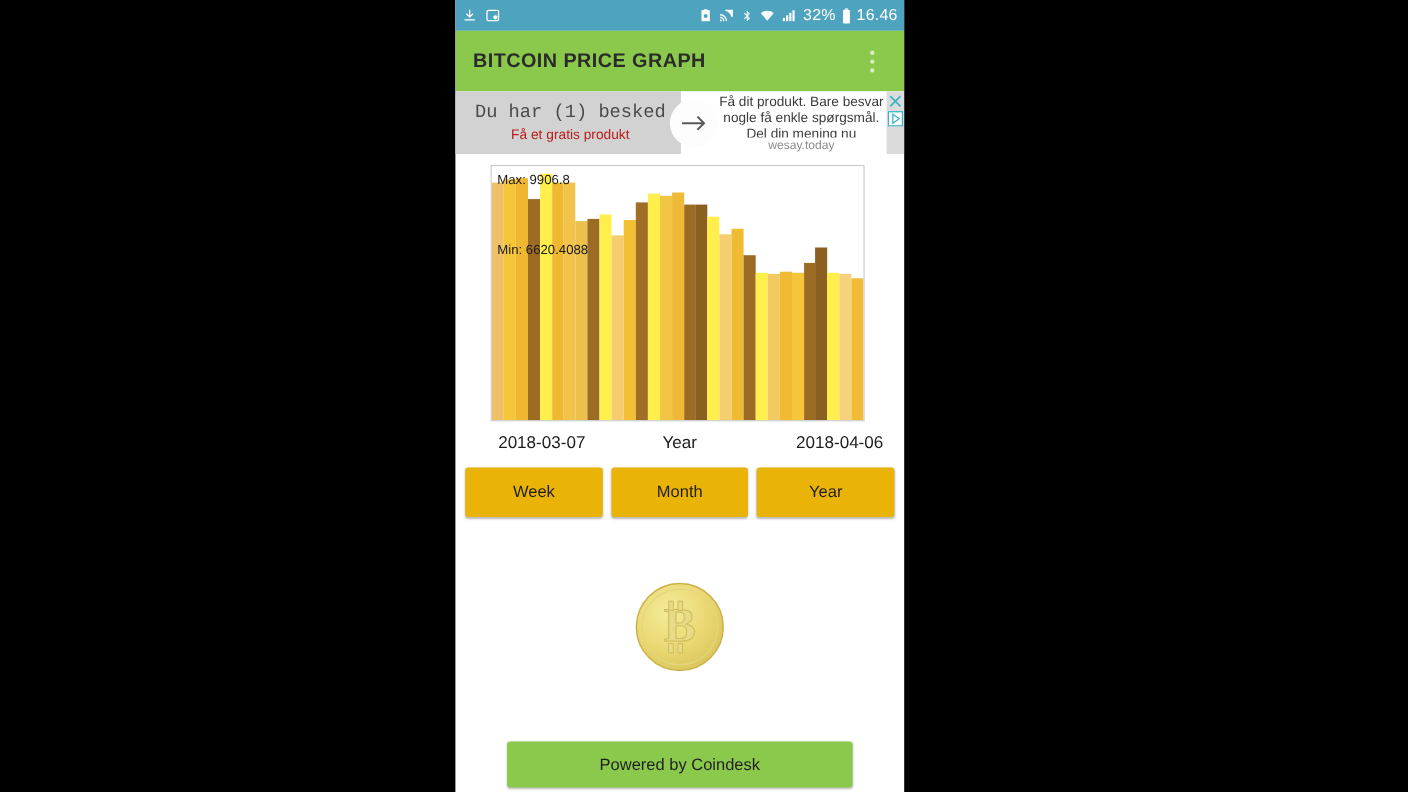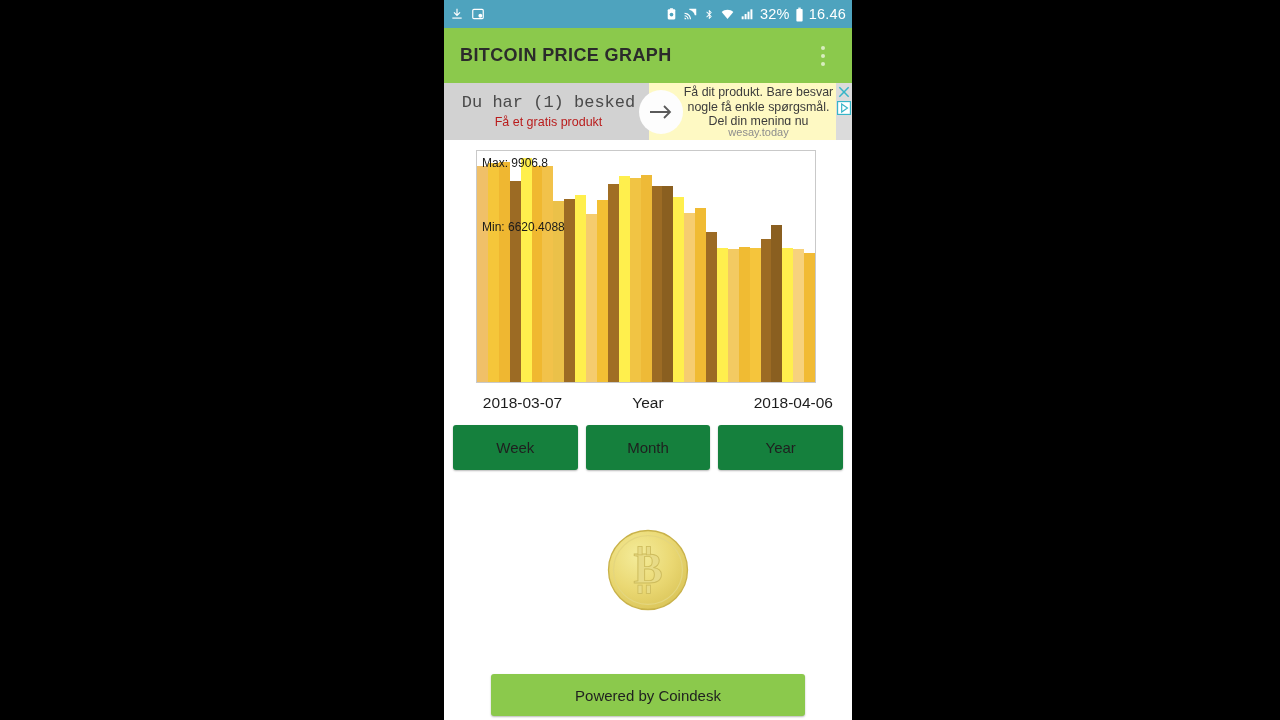--- a/index.html
+++ b/index.html
@@ -4,21 +4,21 @@
 <style>
   * { box-sizing: border-box; margin: 0; padding: 0; }
   html, body {
     width: 1280px; height: 720px;
     background: #000;
     font-family: "Liberation Sans", sans-serif;
     overflow: hidden;
   }
   #screen {
     position: absolute;
-    left: 444px; top: 0;
+    left: 414px; top: 0;
     width: 408px; height: 720px;
     background: #ffffff;
     overflow: hidden;
   }
 
   
   .statusbar {
     height: 28px;
     background: #4ea3be;
     display: flex;
@@ -86,21 +86,21 @@
     left: 195px; top: 50%;
     transform: translateY(-50%);
     width: 44px; height: 44px;
     border-radius: 50%;
     background: #fdfdfd;
     display: flex; align-items: center; justify-content: center;
     z-index: 3;
   }
   .ad-right {
     flex: 1;
-    background: #fef9c3;
+    background: #ffffff;
     display: flex; flex-direction: column;
     align-items: center; justify-content: center;
     padding: 2px 18px 2px 34px;
     text-align: center;
   }
   .ad-body {
     font-size: 12.4px; color: #3c3c3c; line-height: 1.18;
     max-height: 40px; overflow: hidden;
   }
   .ad-domain {
@@ -163,21 +163,21 @@
 
   
   .range-row {
     display: flex;
     gap: 8px;
     padding: 10px 9px 0 9px;
   }
   .range-btn {
     flex: 1 1 0;
     height: 45px;
-    background: #15803d;
+    background: #eab308;
     border: none;
     border-radius: 3px;
     font-family: "Liberation Sans", sans-serif;
     font-size: 15px;
     color: #1f1f1f;
     cursor: pointer;
     box-shadow: 0 1px 2px rgba(0,0,0,.28);
   }
 
   

